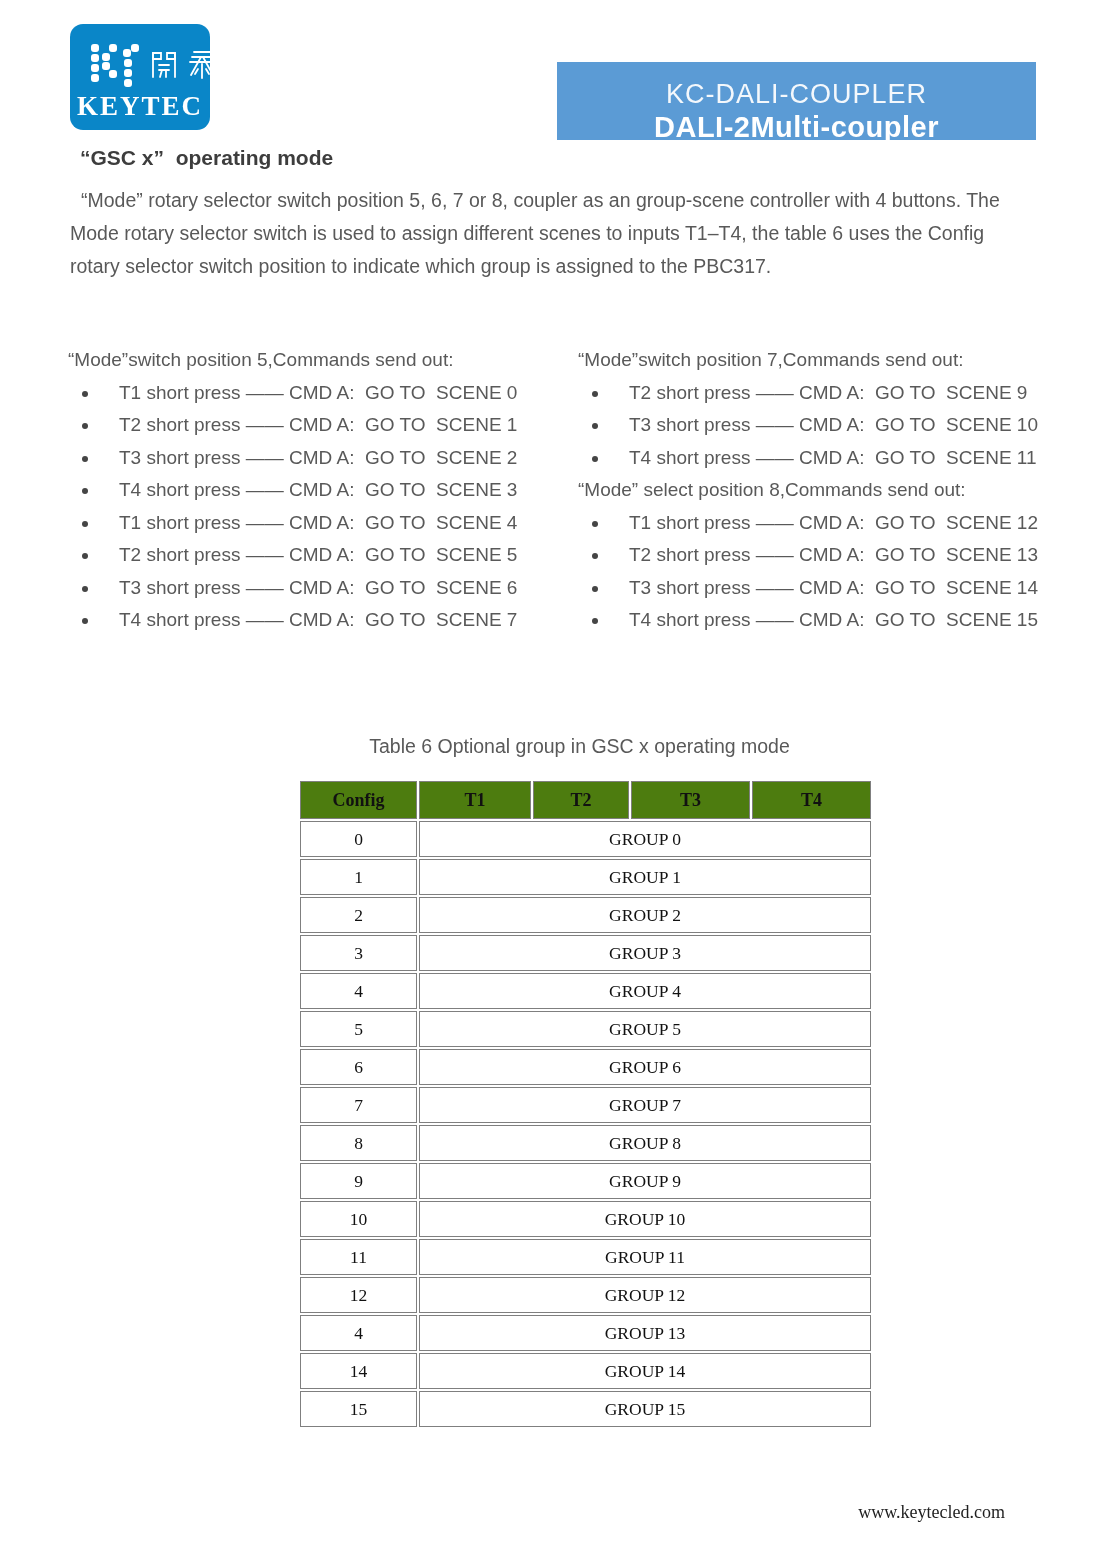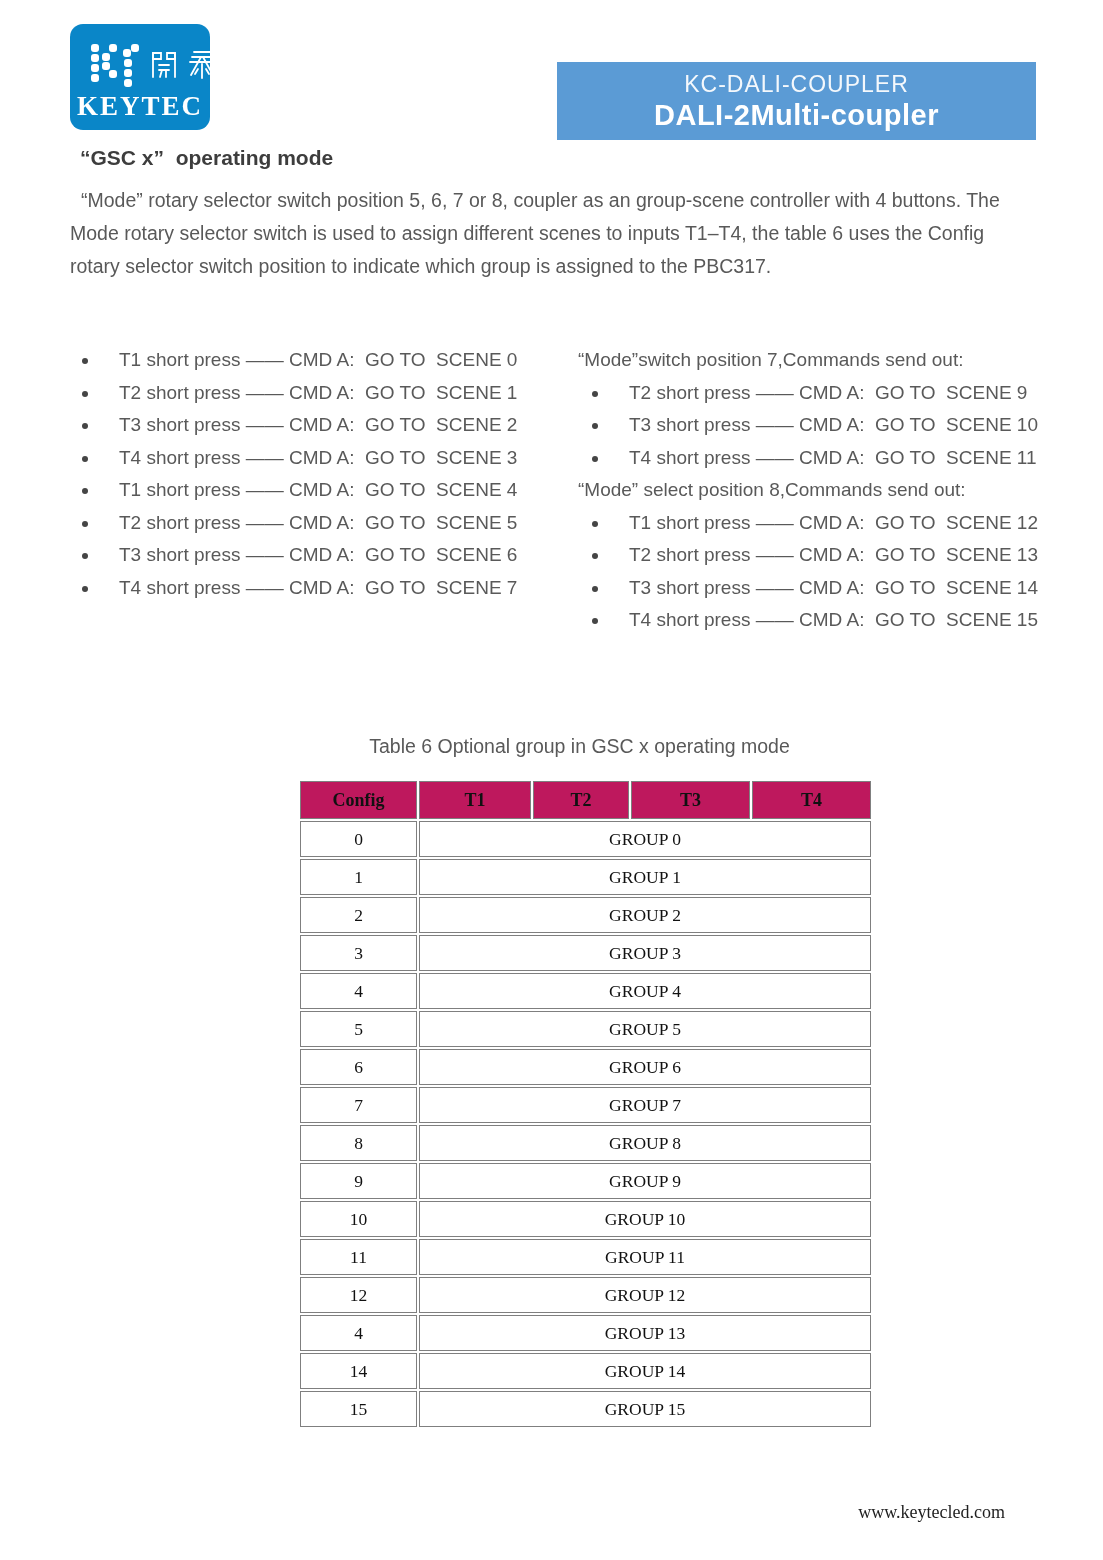--- a/index.html
+++ b/index.html
@@ -20,21 +20,21 @@
   .logo-tai{left:116px;top:24px;}
   .logo-brand{
     position:absolute;left:0;right:0;bottom:8px;text-align:center;
     color:#ffffff;font-family:"Liberation Serif",serif;font-weight:bold;
     font-size:27px;letter-spacing:2px;
   }
   .banner{
     position:absolute;left:557px;top:62px;width:479px;height:78px;
     background:#5b9bd5;color:#ffffff;text-align:center;
   }
-  .banner-line1{margin-top:9px;font-size:23px;letter-spacing:1px;color:#f4f8fc;}
+  .banner-line1{margin-top:17px;font-size:27px;letter-spacing:1px;color:#f4f8fc;}
   .banner-line2{margin-top:1px;font-size:29px;font-weight:bold;letter-spacing:0.5px;}
 
   
   .section-title{
     position:absolute;left:80px;top:146px;
     font-size:21px;font-weight:bold;color:#3d3d3d;
   }
   .section-paragraph{
     position:absolute;left:70px;top:184px;width:948px;
     font-size:19.5px;line-height:33px;color:#595959;text-indent:11px;
@@ -55,21 +55,21 @@
   .table-title{
     position:absolute;left:298px;top:735px;width:563px;text-align:center;
     font-size:19.5px;color:#595959;
   }
   table.group-table{
     position:absolute;left:298px;top:779px;width:563px;
     border-collapse:separate;border-spacing:2px;table-layout:fixed;
     font-family:"Liberation Serif",serif;color:#111111;
   }
   .group-table th{
-    background:#be185d;border:1px solid #7f7f7f;height:36px;
+    background:#4d7c0f;border:1px solid #7f7f7f;height:36px;
     font-size:18px;font-weight:bold;text-align:center;padding:0;
   }
   .group-table td{
     background:#ffffff;border:1px solid #7f7f7f;height:34px;
     font-size:17.5px;text-align:center;padding:0;
   }
 
   
   .footer-link{
     position:absolute;top:1502px;right:98px;
@@ -129,20 +129,21 @@
 
   <div class="banner">
     <div class="banner-line1">KC-DALI-COUPLER</div>
     <div class="banner-line2">DALI-2Multi-coupler</div>
   </div>
 
   <div class="section-title pre">“GSC x”  operating mode</div>
   <div class="section-paragraph">“Mode” rotary selector switch position 5, 6, 7 or 8, coupler as an group-scene controller with 4 buttons. The Mode rotary selector switch is used to assign different scenes to inputs T1–T4, the table 6 uses the Config rotary selector switch position to indicate which group is assigned to the PBC317.</div>
 
   <div class="cmd-col cmd-col-left">
+    <div class="cmd-heading pre">“Mode”switch position 5,Commands send out:</div>
     <div class="cmd-line">
         <span class="bullet"></span>
         <span class="pre">T1 short press —— CMD A:  GO TO  SCENE 0</span>
       </div>
     <div class="cmd-line">
         <span class="bullet"></span>
         <span class="pre">T2 short press —— CMD A:  GO TO  SCENE 1</span>
       </div>
     <div class="cmd-line">
         <span class="bullet"></span>

